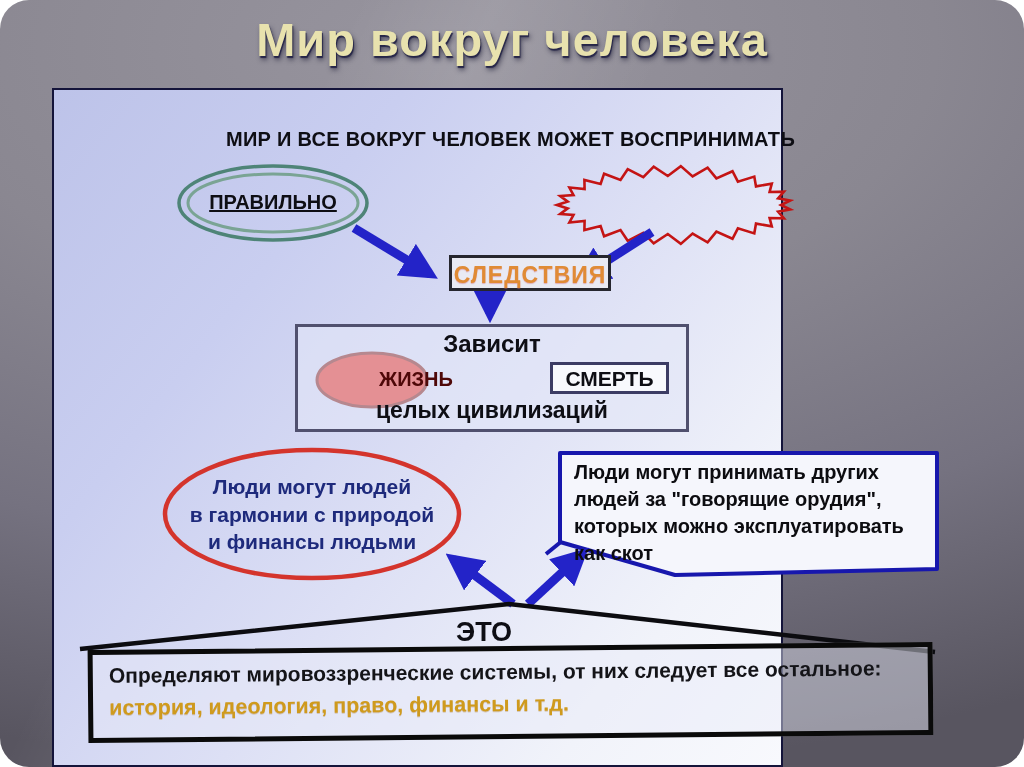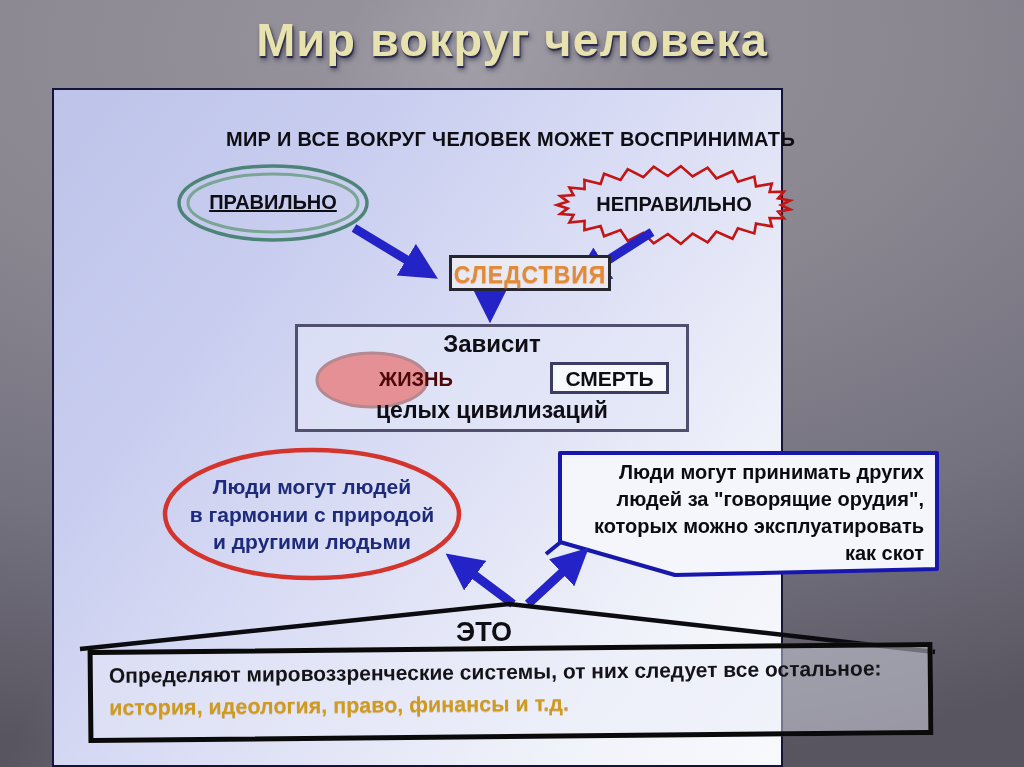--- a/index.html
+++ b/index.html
@@ -3,20 +3,21 @@
 <meta charset="utf-8">
 <style>
   html,body{margin:0;padding:0;}
   body{
     width:1024px;height:767px;overflow:hidden;position:relative;
     font-family:"Liberation Sans", sans-serif;
   }
   .slide{
     position:absolute;inset:0;
     background:radial-gradient(ellipse 130% 95% at 42% 6%, #97949e 0%, #8a8791 38%, #757280 70%, #585560 100%);
+    border-radius:29px;
   }
   .slide::before{
     content:"";position:absolute;inset:0;
     background:linear-gradient(115deg, rgba(255,255,255,0) 26%, rgba(255,255,255,0.10) 36%, rgba(255,255,255,0) 50%);
     pointer-events:none;
   }
   .title{
     position:absolute;left:0;top:12px;width:1024px;text-align:center;
     font-size:47px;font-weight:700;letter-spacing:1px;color:#e8e2ae;
     text-shadow:1px 2px 1px rgba(35,35,70,0.95), 2px 4px 5px rgba(20,20,45,0.55);
@@ -43,21 +44,21 @@
     border:3px solid #50506e;box-sizing:border-box;background:rgba(228,232,248,.55);
   }
   .depends-title{left:241px;top:240px;width:394px;text-align:center;font-size:24px;}
   .lbl-life{left:263px;top:278px;width:110px;text-align:center;font-size:20px;color:#4e0808;margin-left:44px;}
   .box-death{
     left:496px;top:272px;width:119px;height:32px;line-height:28px;text-align:center;
     border:3px solid #3c3c64;box-sizing:border-box;background:#f8f9fd;font-size:21px;
   }
   .depends-footer{left:241px;top:307px;width:394px;text-align:center;font-size:23px;}
   .harmony-text{left:86px;top:383px;width:344px;text-align:center;font-size:21px;line-height:27.5px;color:#1e2a7c;}
-  .exploit-text{left:520px;top:369px;width:350px;text-align:right;font-size:20px;line-height:27px;color:#0c0c10;}
+  .exploit-text{left:520px;top:369px;width:350px;text-align:left;font-size:20px;line-height:27px;color:#0c0c10;}
   .lbl-eto{left:402px;top:527px;width:100px;text-align:left;font-size:27px;}
   .footer-box{
     left:34px;top:556px;width:845px;height:93px;box-sizing:border-box;
     border:5px solid #0a0a0a;background:rgba(233,236,249,.45);
     padding:9px 14px 0 16px;transform:rotate(-0.55deg);
   }
   .footer-line1{font-size:21px;font-weight:700;color:#141418;}
   .footer-line2{margin-top:8px;font-size:21.5px;font-weight:700;color:#cf9a1d;text-shadow:0 1px 0 rgba(150,90,10,.25);}
   .line{display:block;}
 </style>
@@ -95,34 +96,33 @@
 
       <line x1="459" y1="514" x2="399" y2="469" stroke="#2323c8" stroke-width="9" marker-end="url(#ah)"></line>
       <line x1="474" y1="514" x2="528" y2="464" stroke="#2323c8" stroke-width="9" marker-end="url(#ah)"></line>
 
       <polyline points="26,559 455,514 881,562" fill="none" stroke="#0c0c10" stroke-width="4.5"></polyline>
     </svg>
 
     <div class="t statement">МИР И ВСЕ ВОКРУГ ЧЕЛОВЕК МОЖЕТ ВОСПРИНИМАТЬ</div>
 
     <div class="t lbl-correct">ПРАВИЛЬНО</div>
-    <div class="t lbl-incorrect">НЕПРАВИЛЬНО</div>
 
     <div class="t box-consequences">СЛЕДСТВИЯ</div>
 
     <div class="t box-depends"></div>
     <div class="t depends-title">Зависит</div>
     <div class="t lbl-life">ЖИЗНЬ</div>
     <div class="t box-death">СМЕРТЬ</div>
     <div class="t depends-footer">целых цивилизаций</div>
 
     <div class="t harmony-text">
       <span class="line">Люди могут людей</span>
       <span class="line">в гармонии с природой</span>
-      <span class="line">и другими  людьми</span>
+      <span class="line">и финансы  людьми</span>
     </div>
 
     <div class="t exploit-text">
       <span class="line">Люди могут принимать других</span>
       <span class="line">людей за "говорящие орудия",</span>
       <span class="line">которых можно эксплуатировать</span>
       <span class="line">как скот</span>
     </div>
 
     <div class="t lbl-eto">ЭТО</div>

